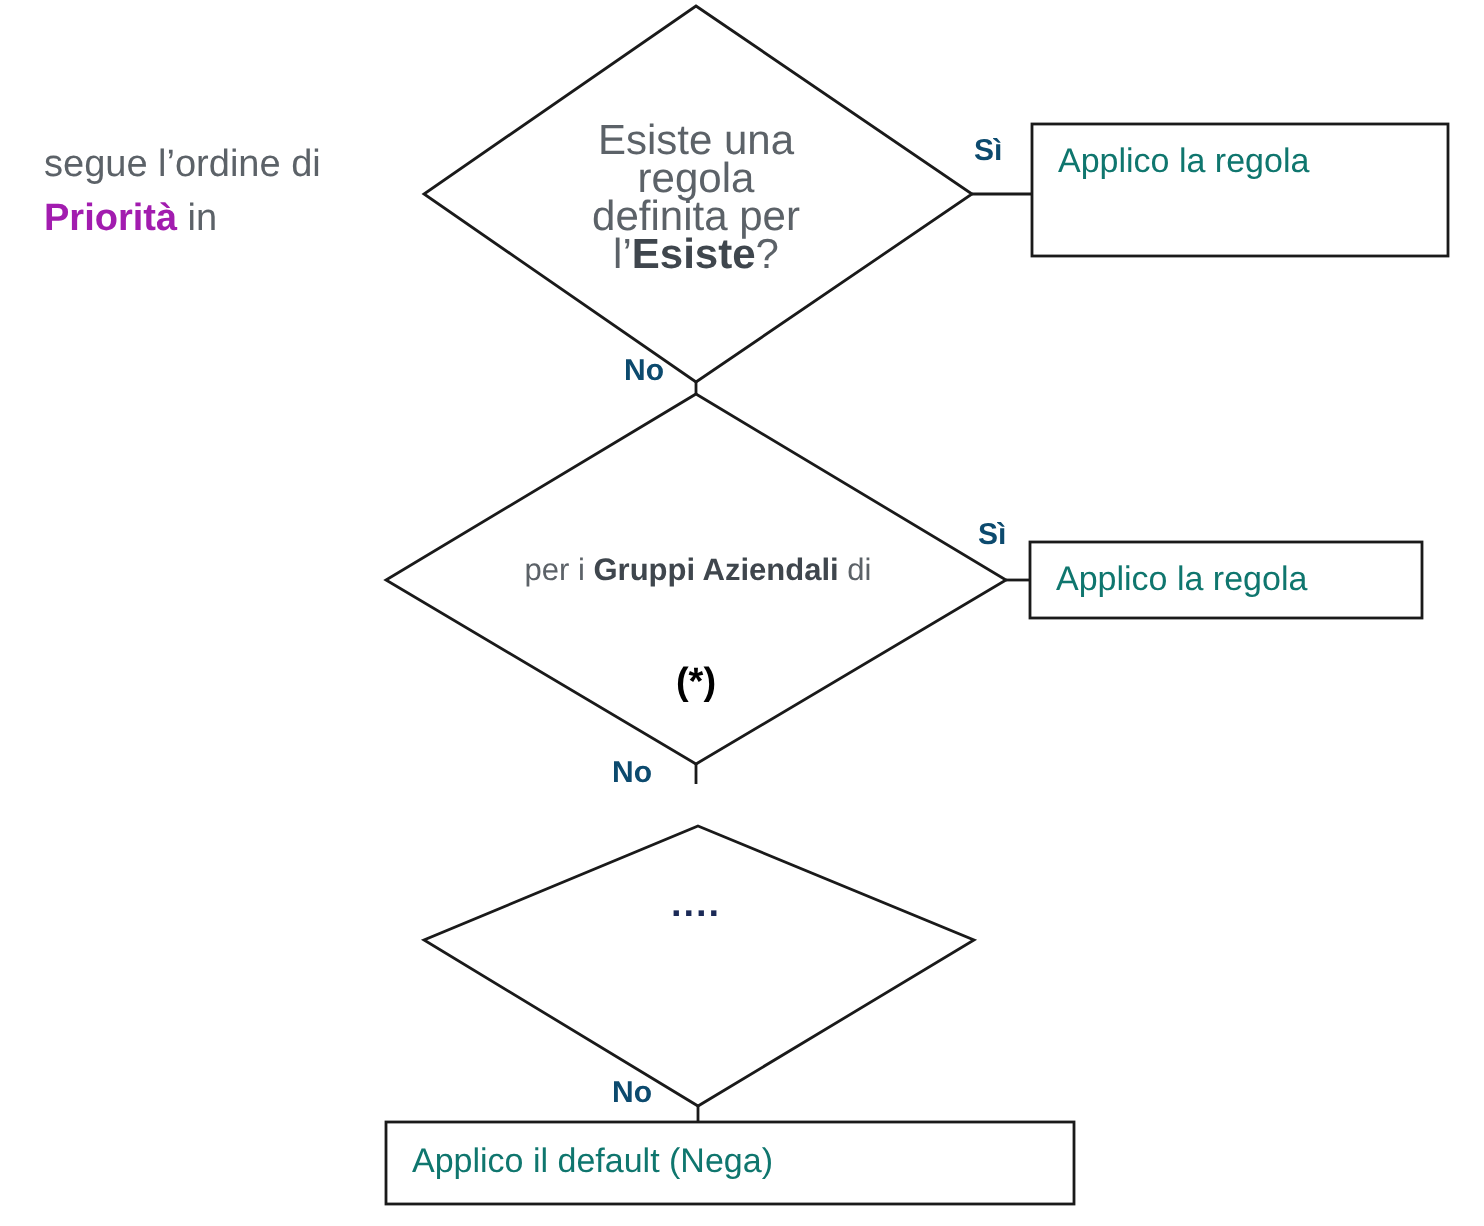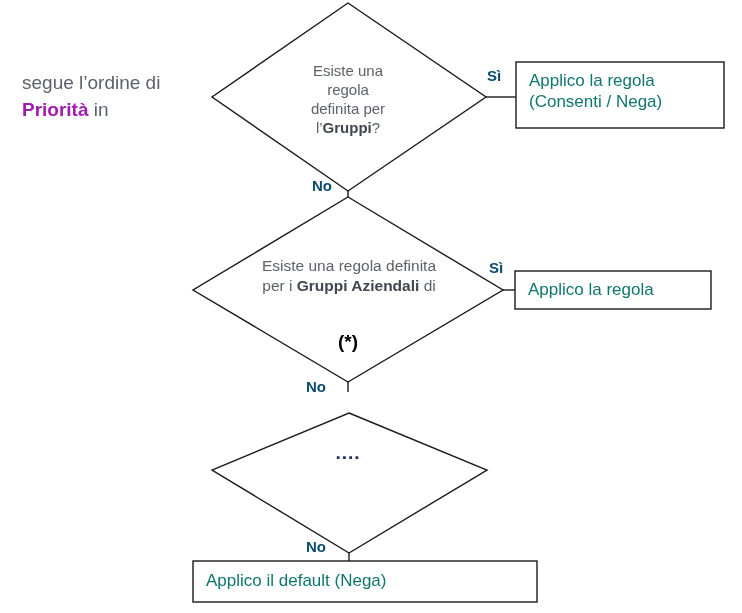--- a/index.html
+++ b/index.html
@@ -32,21 +32,21 @@
     line-height: 27px;
     color: #5c6268;
   }
   .intro b { color: #a21caf; font-weight: bold; }
 
   
   .shape-text {
     position: absolute;
     text-align: center;
     color: #5c6268;
-    font-size: 15px;
+    font-size: 21px;
     line-height: 19px;
     pointer-events: none;
   }
   .shape-text b { color: #3f464d; font-weight: bold; }
 
   .d1-text {
     left: 268px;
     top: 61px;
     width: 160px;
   }
@@ -134,34 +134,33 @@
 <div class="intro">
   <br>
   <span>segue l’ordine di</span><br>
   <b>Priorità</b><span> in</span><br>
 </div>
 
 <div class="shape-text d1-text">
   <span>Esiste una</span><br>
   <span>regola</span><br>
   <span>definita per</span><br>
-  <span>l’</span><b>Gruppi</b><span>?</span>
+  <span>l’</span><b>Esiste</b><span>?</span>
 </div>
 
 <div class="shape-text d2-text">
-  <span>Esiste una regola definita</span><br>
+  <br>
   <span>per i </span><b>Gruppi Aziendali</b><span> di</span><br>
 </div>
 <div class="shape-text d2-star">(*)</div>
 
 <div class="shape-text d3-text">....</div>
 
 <div class="box-text b1-text">
   <span>Applico la regola</span><br>
-  <span>(Consenti / Nega)</span>
 </div>
 
 <div class="box-text b2-text">
   <span>Applico la regola</span>
 </div>
 
 <div class="box-text b3-text">
   <span>Applico il default (Nega)</span>
 </div>
 

